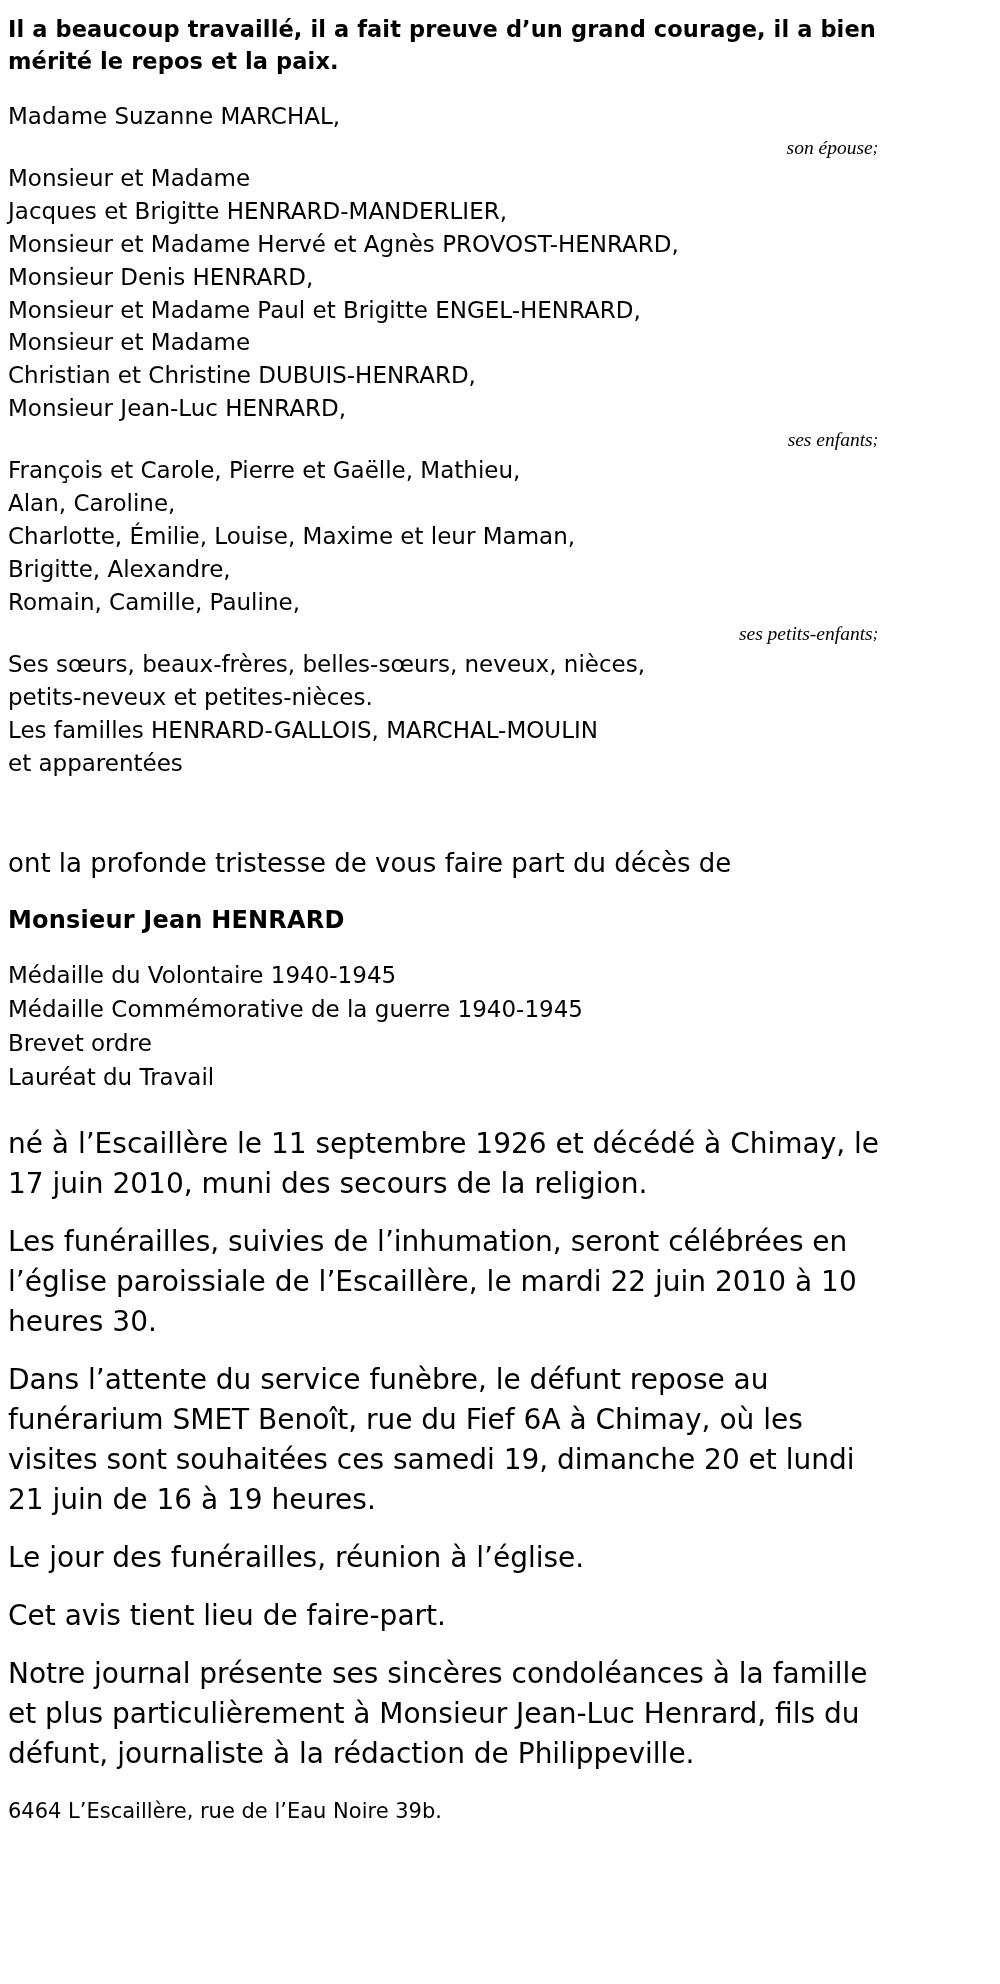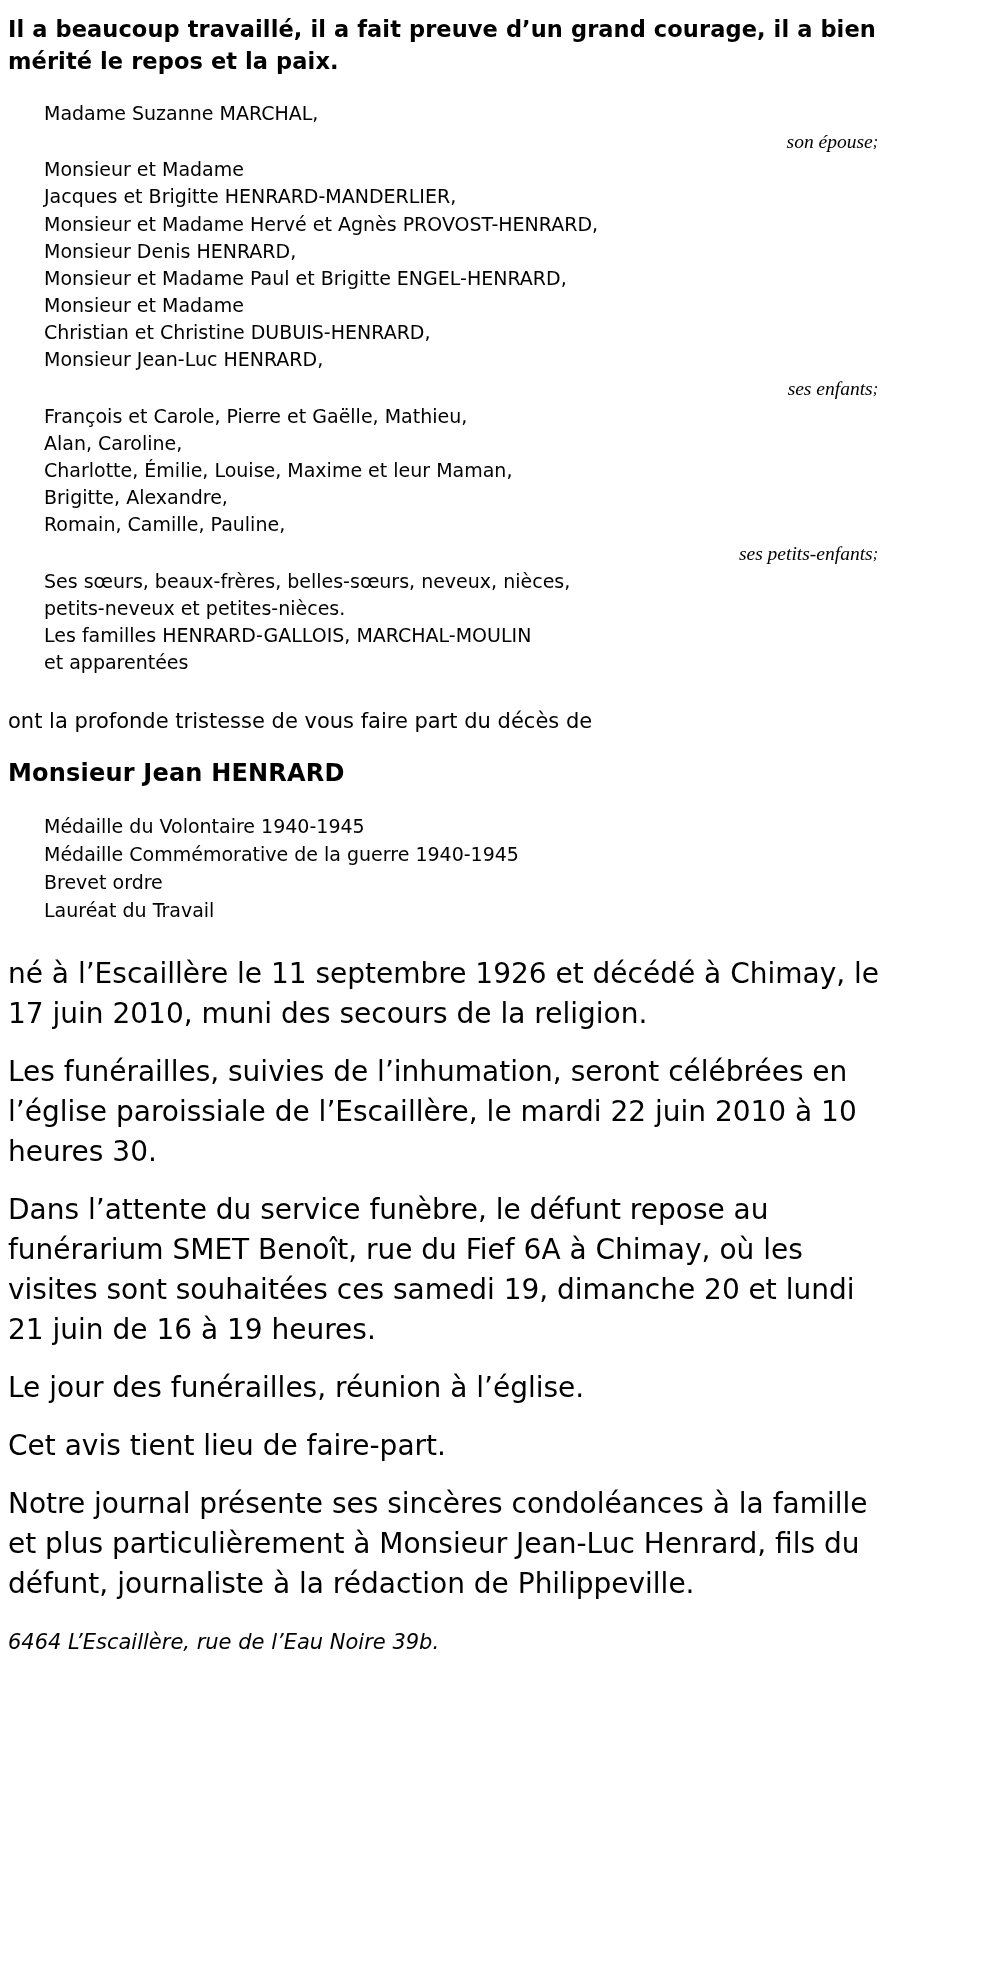--- a/index.html
+++ b/index.html
@@ -22,24 +22,23 @@
   }
   .epigraph {
     font-size: 22.5px;
     font-weight: bold;
     line-height: 1.42;
     letter-spacing: 0.1px;
     margin: 0 0 22px 0;
     max-width: 960px;
   }
   .line {
-    font-size: 19px;
+    font-size: 23px;
     line-height: 1.43;
     white-space: pre-wrap;
-    margin-left: 36px;
   }
   .block {
     margin: 0;
   }
   .spacer-md { height: 22px; }
   .spacer-lg { height: 30px; }
   .role {
     font-size: 19.5px;
     font-style: italic;
     text-align: right;
@@ -61,27 +60,27 @@
   }
   .honours .line { line-height: 1.48; }
   .para {
     font-size: 28px;
     line-height: 1.43;
     margin: 0 0 18px 0;
     max-width: 975px;
   }
   .para:last-child { margin-bottom: 0; }
   .intro-line {
-    font-size: 21px;
+    font-size: 26px;
     line-height: 1.43;
+    margin-top: 36px;
   }
   .address {
     font-size: 21px;
     line-height: 1.43;
-    font-style: italic;
   }
 </style>
 </head>
 <body>
 
 <div class="page">
 
   <p class="epigraph">Il a beaucoup travaillé, il a fait preuve d’un grand courage, il a bien mérité le repos et la paix.</p>
 
   <div class="block">

